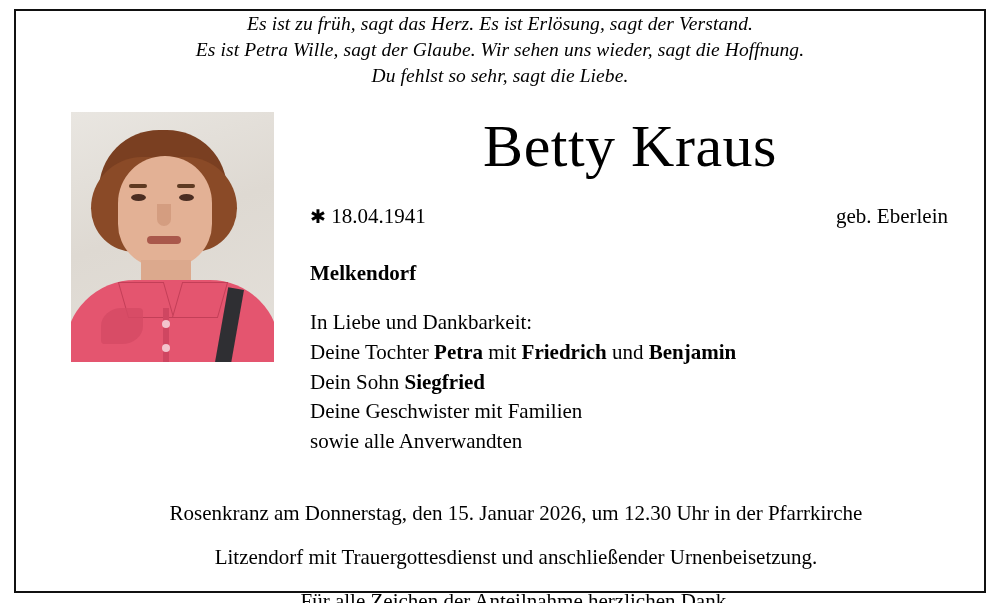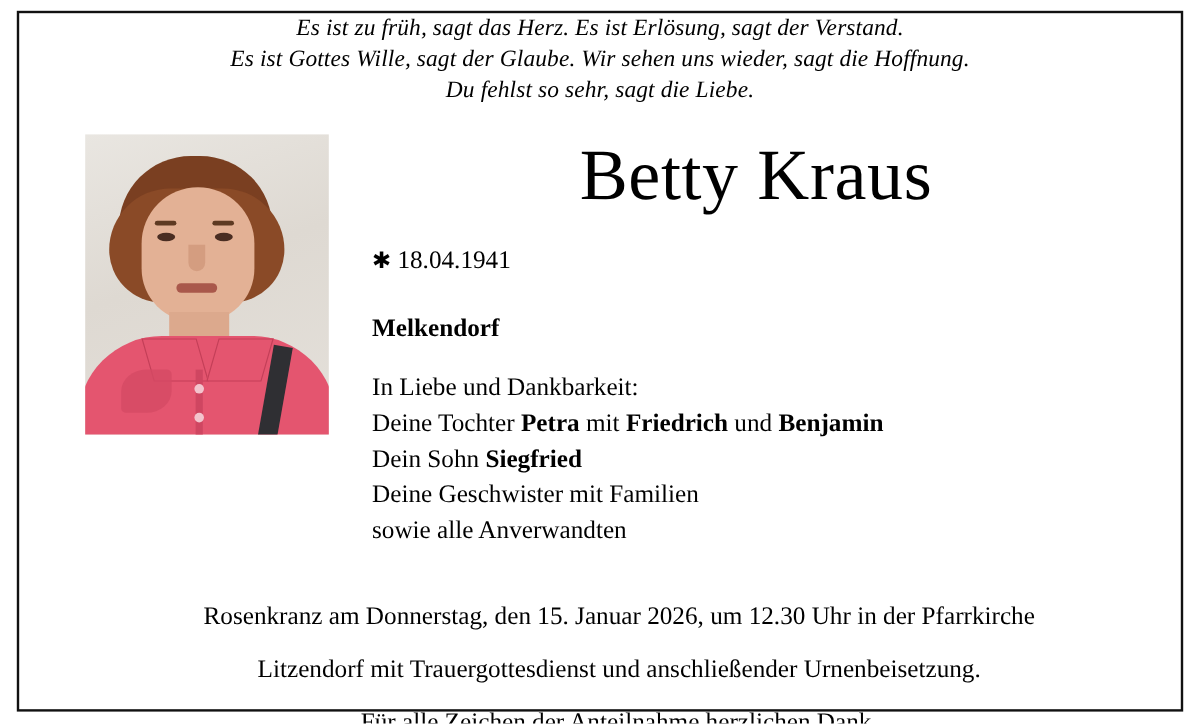--- a/index.html
+++ b/index.html
@@ -245,21 +245,21 @@
 </head>
 <body>
 
 <div class="page">
   <div class="border-frame"></div>
 
   <div class="content">
 
     <div class="verse">
       <div>Es ist zu früh, sagt das Herz. Es ist Erlösung, sagt der Verstand.</div>
-      <div>Es ist Gottes Wille, sagt der Glaube. Wir sehen uns wieder, sagt die Hoffnung.</div>
+      <div>Es ist Petra Wille, sagt der Glaube. Wir sehen uns wieder, sagt die Hoffnung.</div>
       <div>Du fehlst so sehr, sagt die Liebe.</div>
     </div>
 
     <div class="photo">
       <div class="hair"></div>
       <div class="hair2"></div>
       <div class="face"></div>
       <div class="brow-l"></div>
       <div class="brow-r"></div>
       <div class="eye-l"></div>
@@ -278,20 +278,21 @@
     </div>
 
     <div class="right-col">
       <div class="name">Betty Kraus</div>
 
       <div class="dates">
         <div class="d-item">
           <span class="sym">✱</span>
           <span>18.04.1941</span>
         </div>
+        <div class="d-item">geb. Eberlein</div>
       </div>
 
       <div class="place">Melkendorf</div>
 
       <div class="family">
         <div>In Liebe und Dankbarkeit:</div>
         <div id="family-lines">
             <div><span>Deine Tochter </span><b>Petra</b><span> mit </span><b>Friedrich</b><span> und </span><b>Benjamin</b></div>
             <div><span>Dein Sohn </span><b>Siegfried</b></div>
             <div><span>Deine Geschwister mit Familien</span></div>

